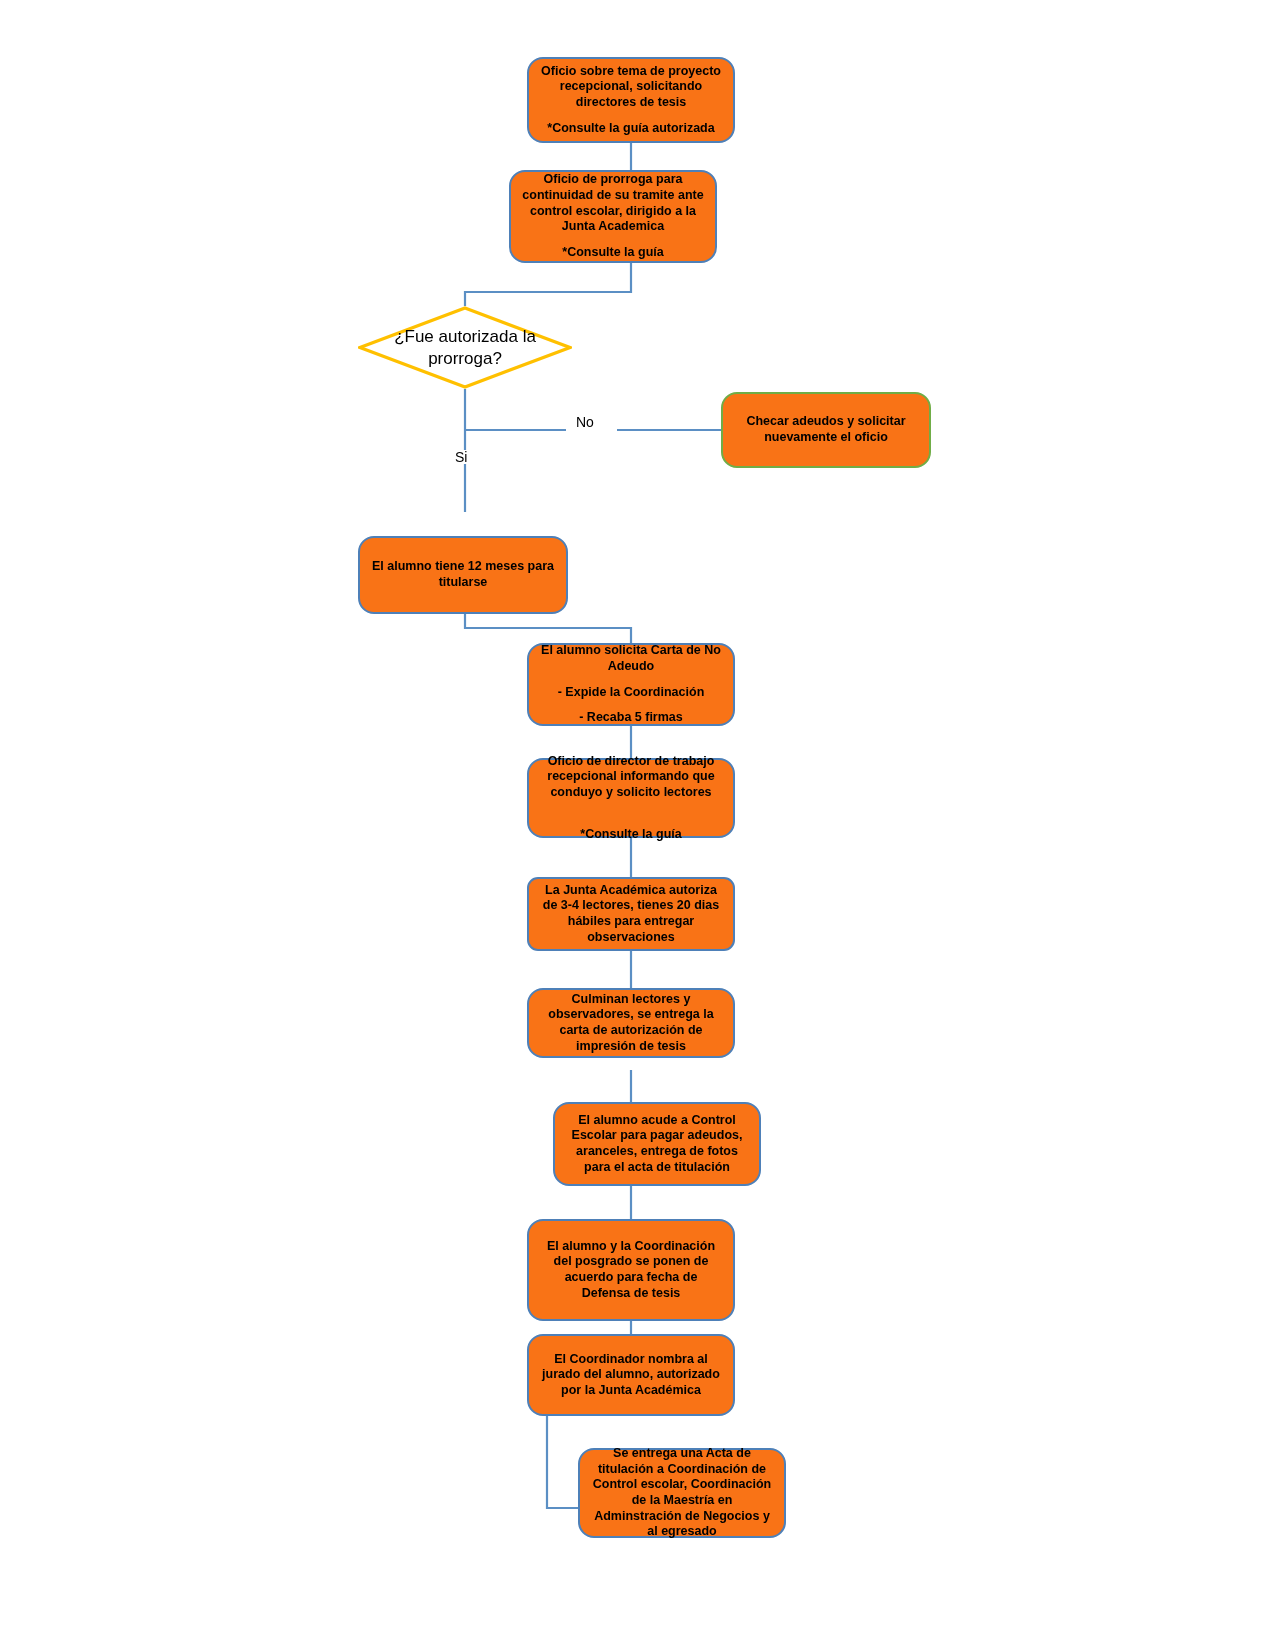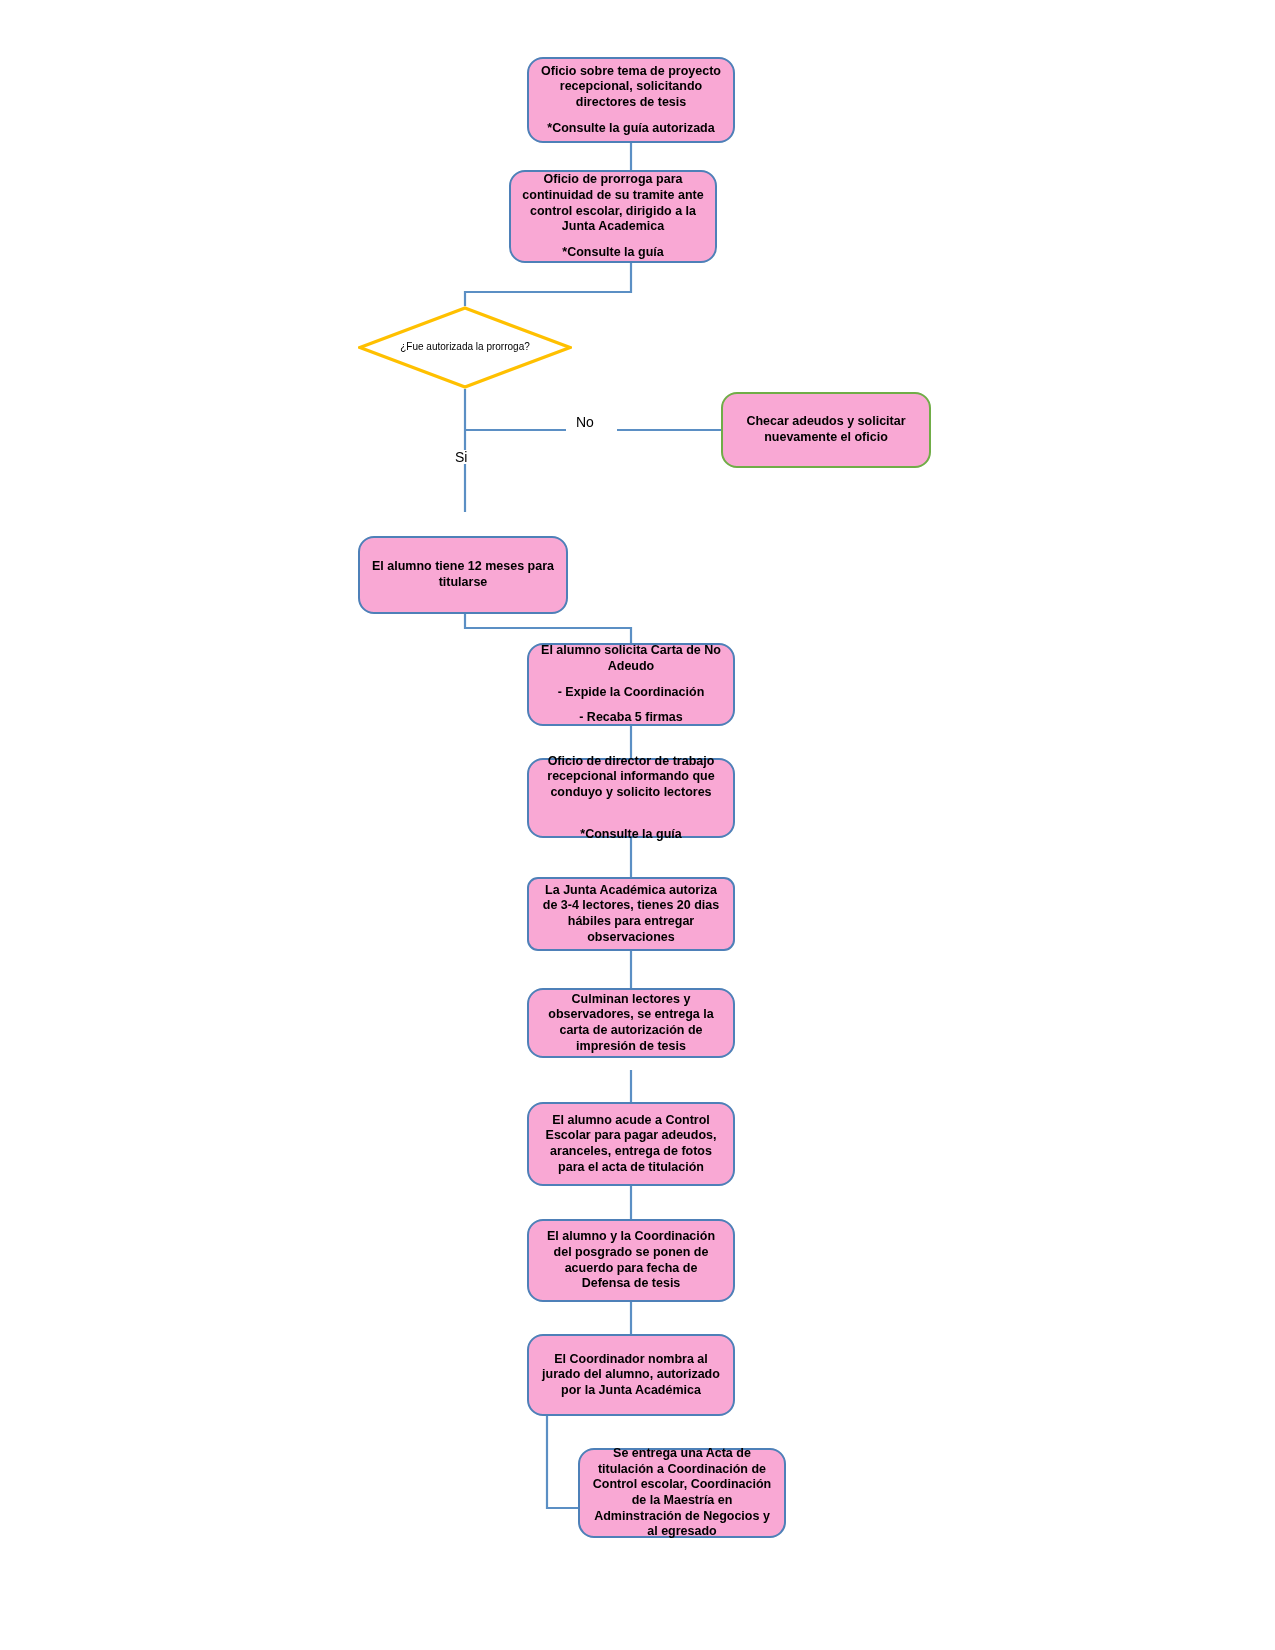--- a/index.html
+++ b/index.html
@@ -26,21 +26,21 @@
     pointer-events: none;
   }
   .node {
     position: absolute;
     box-sizing: border-box;
     display: flex;
     flex-direction: column;
     align-items: center;
     justify-content: center;
     text-align: center;
-    background: #f9a8d4;
+    background: #f97316;
     border-radius: 16px;
     border: 2px solid #4E80B8;
     color: #000000;
     font-weight: bold;
     font-size: 12.5px;
     line-height: 1.25;
     padding: 6px 10px;
     z-index: 3;
   }
   .node.green {
@@ -60,21 +60,21 @@
   .diamond-label {
     position: absolute;
     left: 0;
     top: 0;
     width: 100%;
     height: 100%;
     display: flex;
     align-items: center;
     justify-content: center;
     text-align: center;
-    font-size: 10px;
+    font-size: 17px;
     line-height: 1.25;
     color: #000000;
     font-weight: normal;
   }
   .branch-label {
     position: absolute;
     font-size: 14px;
     color: #000000;
     font-weight: normal;
     line-height: 1;
@@ -158,25 +158,25 @@
   </div>
 
   <div class="node" style="left:527px; top:877px; width:208px; height:74px;border-radius:11px;">
     <p>La Junta Académica autoriza de 3-4 lectores, tienes 20 dias hábiles para entregar observaciones</p>
   </div>
 
   <div class="node" style="left:527px; top:988px; width:208px; height:70px;">
     <p>Culminan lectores y observadores, se entrega la carta de autorización de impresión de tesis</p>
   </div>
 
-  <div class="node" style="left:527px; top:1102px; width:208px; height:84px;justify-content:center;">
+  <div class="node" style="left:553px; top:1102px; width:208px; height:84px;justify-content:center;">
     <p>El alumno acude a Control Escolar para pagar adeudos, aranceles, entrega de fotos para el acta de titulación</p>
   </div>
 
-  <div class="node" style="left:527px; top:1219px; width:208px; height:83px;">
+  <div class="node" style="left:527px; top:1219px; width:208px; height:102px;">
     <p>El alumno y la Coordinación del posgrado se ponen de acuerdo para fecha de Defensa de tesis</p>
   </div>
 
   <div class="node" style="left:527px; top:1334px; width:208px; height:82px;">
     <p>El Coordinador nombra al jurado del alumno, autorizado por la Junta Académica</p>
   </div>
 
   <div class="node" style="left:578px; top:1448px; width:208px; height:90px;">
     <p>Se entrega una Acta de titulación a Coordinación de Control escolar, Coordinación de la Maestría en Adminstración de Negocios y al egresado</p>
   </div>

